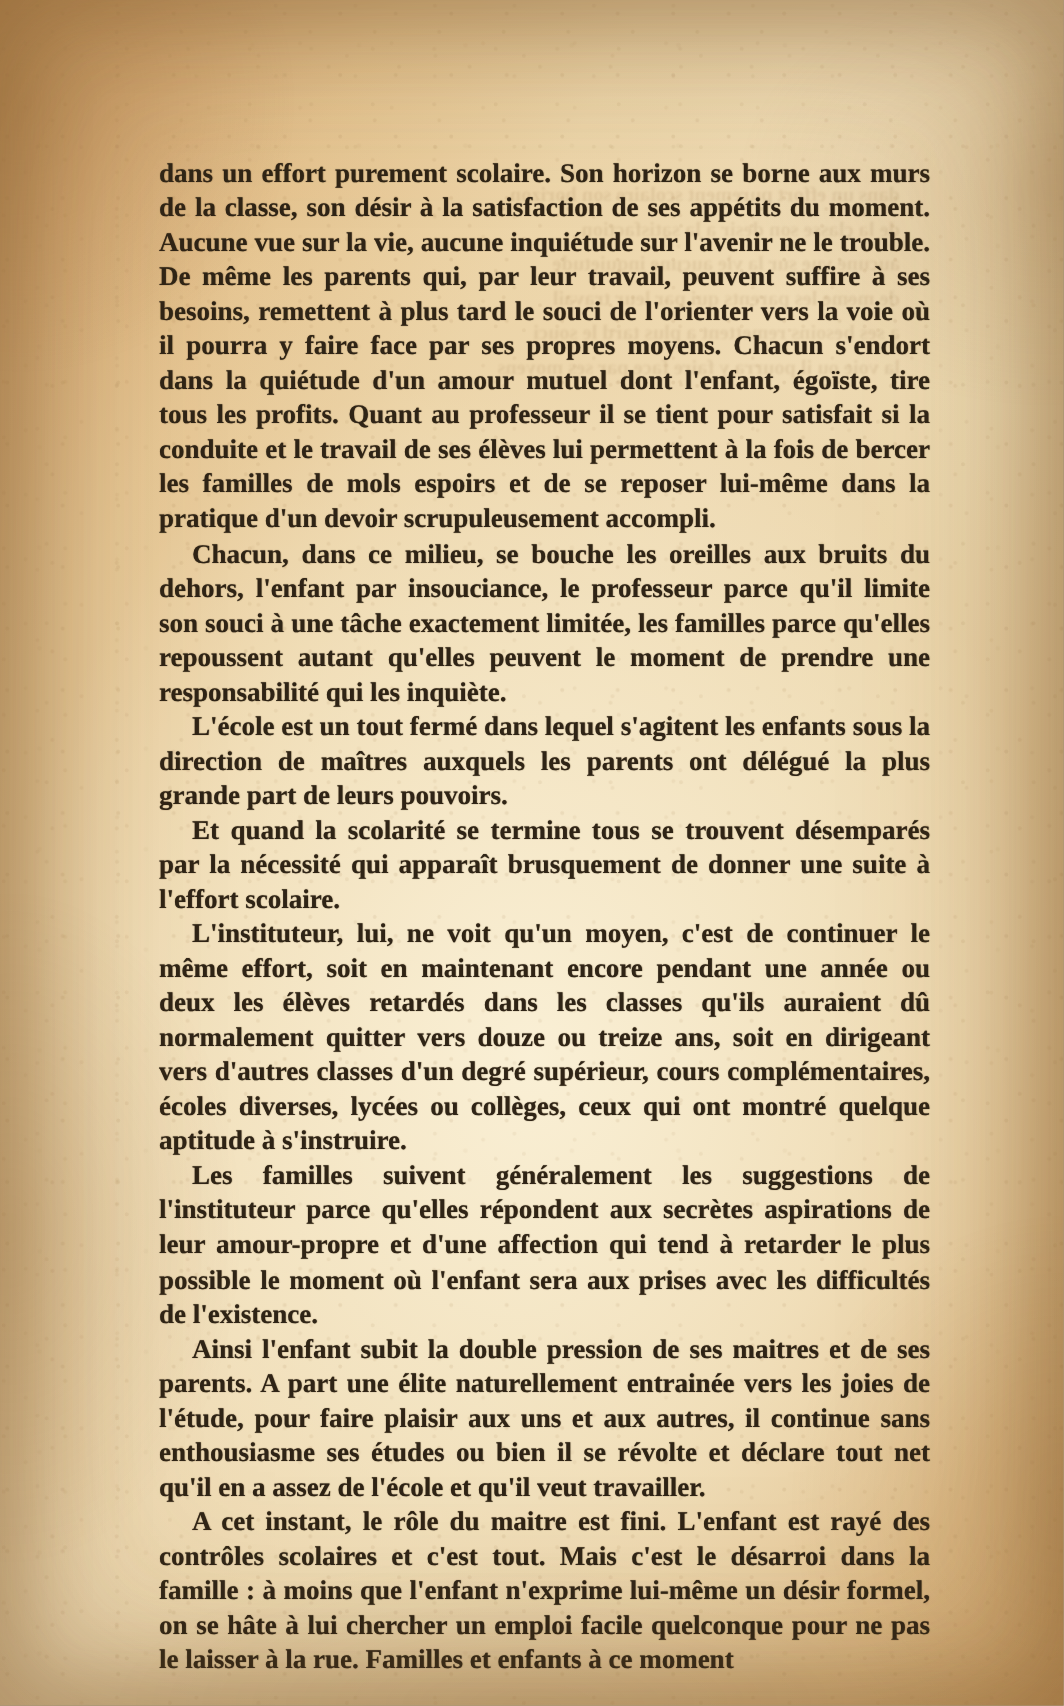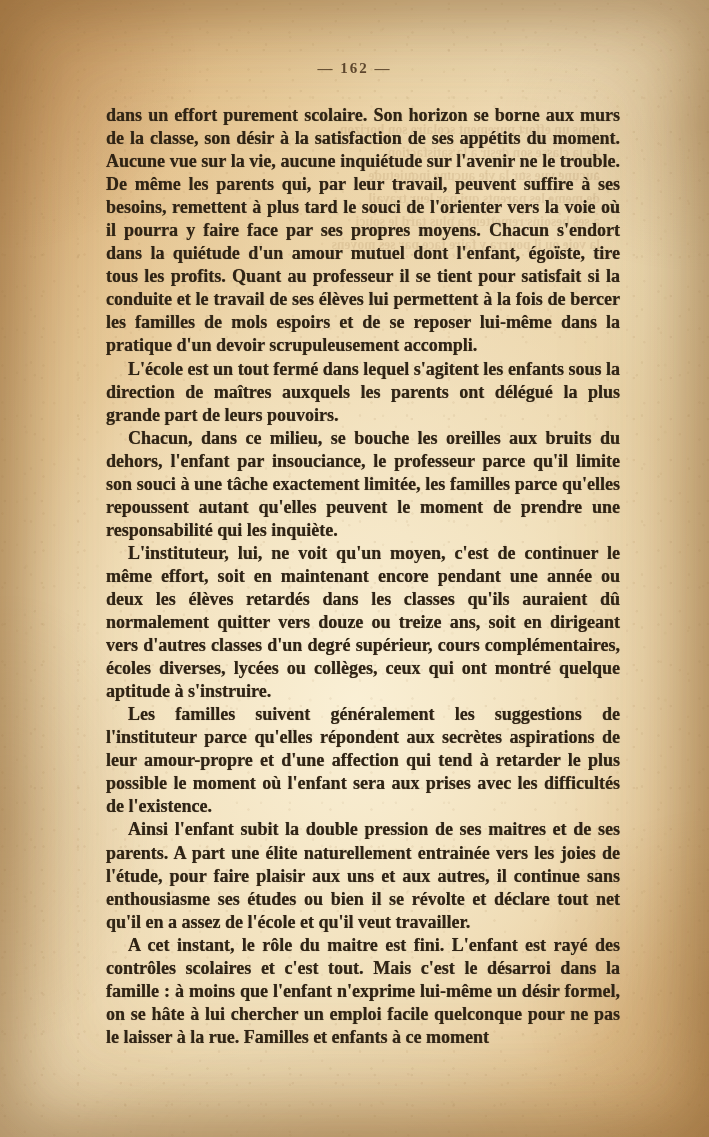--- a/index.html
+++ b/index.html
@@ -155,26 +155,26 @@
 
   <div class="showthrough">
     <p>dans un effort purement scolaire son horizon</p>
     <p>de la classe son desir a la satisfaction</p>
     <p>aucune vue sur la vie aucune inquietude</p>
     <p>de meme les parents qui par leur travail</p>
     <p>a ses besoins remettent a plus tard le souci</p>
     <p>la voie ou il pourra y faire face par ses moyens</p>
   </div>
 
-  <div class="folio">— 162 —</div>
 
   <div class="body-text">
     <p class="cont">dans un effort purement scolaire. Son horizon se borne aux murs de la classe, son désir à la satisfaction de ses appétits du moment. Aucune vue sur la vie, aucune inquiétude sur l'avenir ne le trouble. De même les parents qui, par leur travail, peuvent suffire à ses besoins, remettent à plus tard le souci de l'orienter vers la voie où il pourra y faire face par ses propres moyens. Chacun s'endort dans la quiétude d'un amour mutuel dont l'enfant, égoïste, tire tous les profits. Quant au professeur il se tient pour satisfait si la conduite et le travail de ses élèves lui permettent à la fois de bercer les familles de mols espoirs et de se reposer lui-même dans la pratique d'un devoir scrupuleusement accompli.</p>
+    <p>Chacun, dans ce milieu, se bouche les oreilles aux bruits du dehors, l'enfant par insouciance, le professeur parce qu'il limite son souci à une tâche exactement limitée, les familles parce qu'elles repoussent autant qu'elles peuvent le moment de prendre une responsabilité qui les inquiète.</p>
     <p>L'école est un tout fermé dans lequel s'agitent les enfants sous la direction de maîtres auxquels les parents ont délégué la plus grande part de leurs pouvoirs.</p>
-    <p>Chacun, dans ce milieu, se bouche les oreilles aux bruits du dehors, l'enfant par insouciance, le professeur parce qu'il limite son souci à une tâche exactement limitée, les familles parce qu'elles repoussent autant qu'elles peuvent le moment de prendre une responsabilité qui les inquiète.</p>
+    <p>Et quand la scolarité se termine tous se trouvent désemparés par la nécessité qui apparaît brusquement de donner une suite à l'effort scolaire.</p>
     <p>L'instituteur, lui, ne voit qu'un moyen, c'est de continuer le même effort, soit en maintenant encore pendant une année ou deux les élèves retardés dans les classes qu'ils auraient dû normalement quitter vers douze ou treize ans, soit en dirigeant vers d'autres classes d'un degré supérieur, cours complémentaires, écoles diverses, lycées ou collèges, ceux qui ont montré quelque aptitude à s'instruire.</p>
     <p>Les familles suivent généralement les suggestions de l'instituteur parce qu'elles répondent aux secrètes aspirations de leur amour-propre et d'une affection qui tend à retarder le plus possible le moment où l'enfant sera aux prises avec les difficultés de l'existence.</p>
     <p>Ainsi l'enfant subit la double pression de ses maitres et de ses parents. A part une élite naturellement entrainée vers les joies de l'étude, pour faire plaisir aux uns et aux autres, il continue sans enthousiasme ses études ou bien il se révolte et déclare tout net qu'il en a assez de l'école et qu'il veut travailler.</p>
     <p class="last">A cet instant, le rôle du maitre est fini. L'enfant est rayé des contrôles scolaires et c'est tout. Mais c'est le désarroi dans la famille : à moins que l'enfant n'exprime lui-même un désir formel, on se hâte à lui chercher un emploi facile quelconque pour ne pas le laisser à la rue. Familles et enfants à ce moment</p>
   </div>
 
   <div class="vignette"></div>
 </div>
 
 </body></html>

